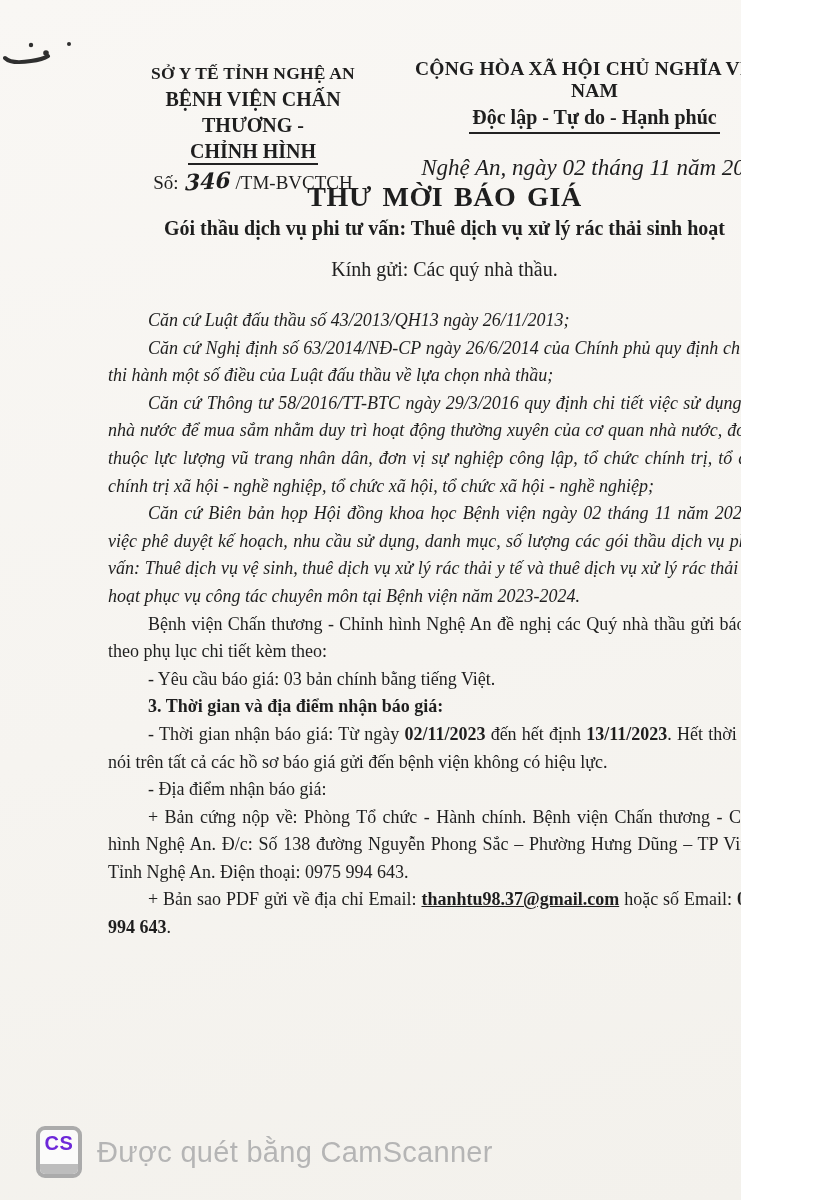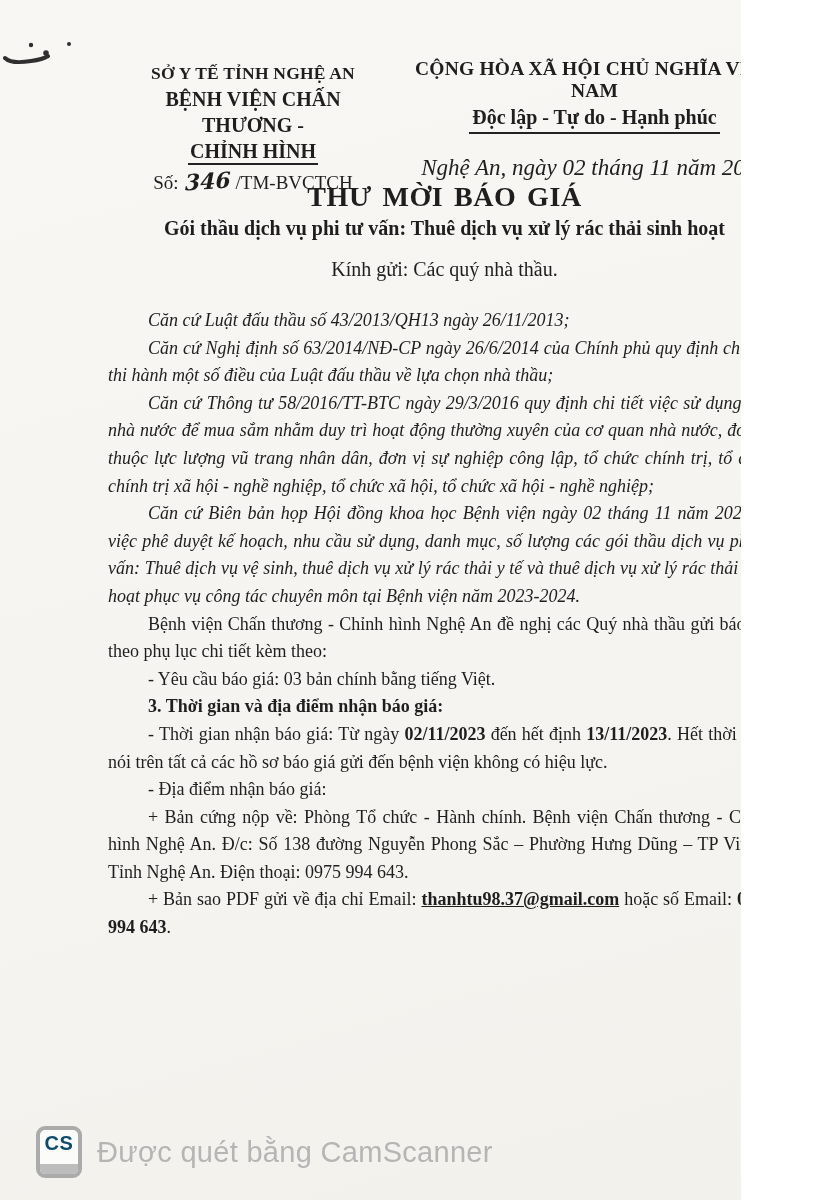--- a/index.html
+++ b/index.html
@@ -43,21 +43,21 @@
   .email-link{font-weight:700;text-decoration:underline;}
   
   .ink-marks{position:absolute;left:3px;top:30px;}
   
   .cam-footer{
     position:absolute;left:36px;top:1126px;
     display:flex;align-items:center;gap:15px;
     font-family:"Liberation Sans",sans-serif;
   }
   .cs-icon{position:relative;width:38px;height:44px;border:4px solid #ababab;border-radius:9px;background:#fbfbfa;overflow:hidden;}
-  .cs-letters{position:absolute;top:2px;left:0;right:0;text-align:center;font-size:20px;font-weight:700;color:#0c4a6e;letter-spacing:.5px;}
+  .cs-letters{position:absolute;top:2px;left:0;right:0;text-align:center;font-size:20px;font-weight:700;color:#6d28d9;letter-spacing:.5px;}
   .cs-strip{position:absolute;bottom:0;left:0;right:0;height:10px;background:#bdbdbd;}
   .cam-text{font-size:29px;color:#b5b5b5;letter-spacing:.3px;}
 </style>
 </head>
 <body>
 
 <div class="page">
 
   <svg class="ink-marks" width="120" height="50" viewBox="0 0 120 50">
     <path d="M2,28 C6,32 16,33 28,31 C36,30 42,28 45,26" stroke="#2f2f2f" stroke-width="4" fill="none" stroke-linecap="round"></path>

